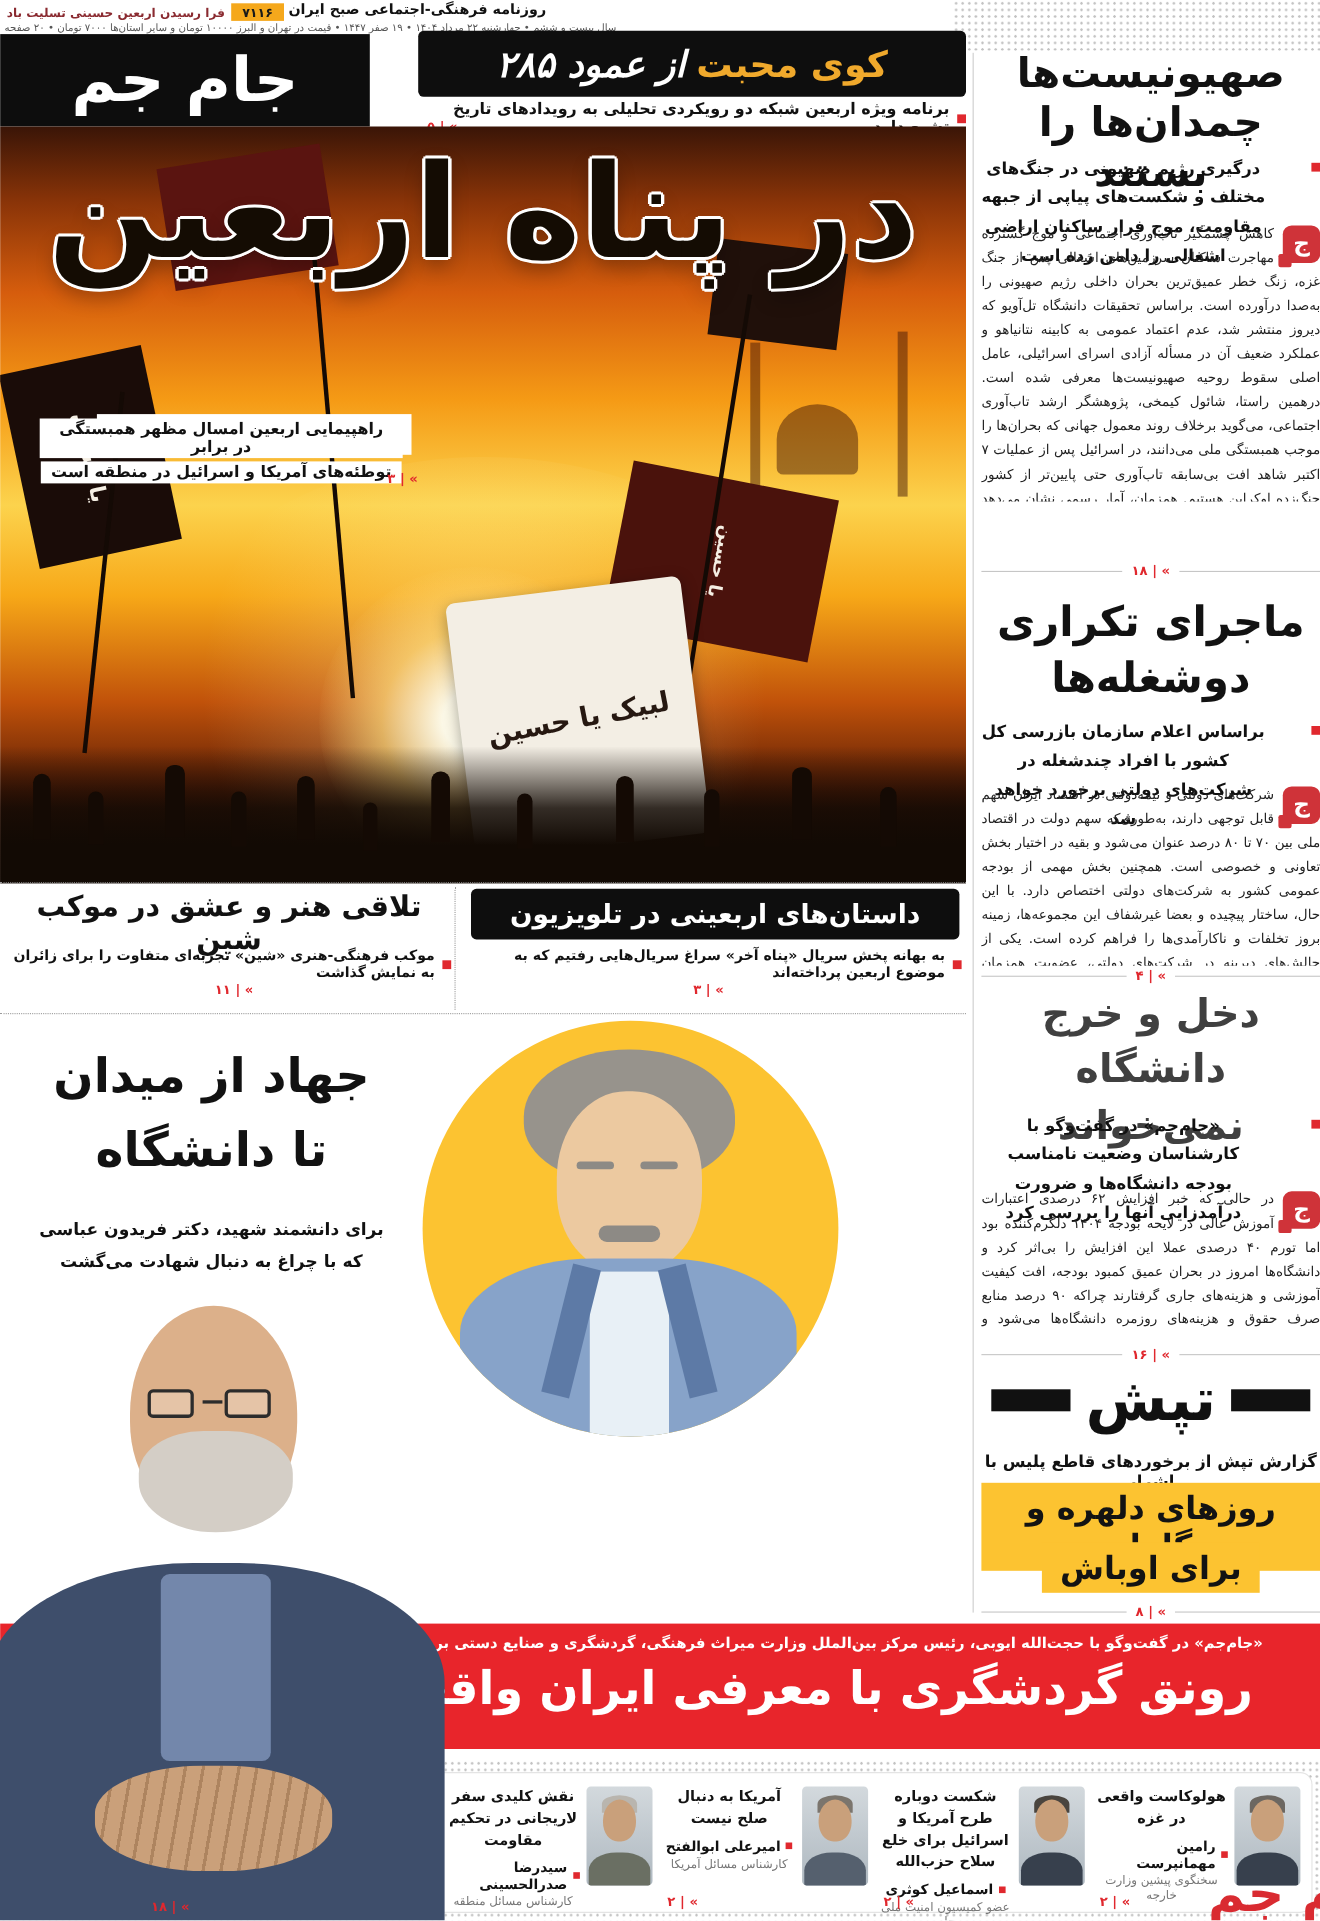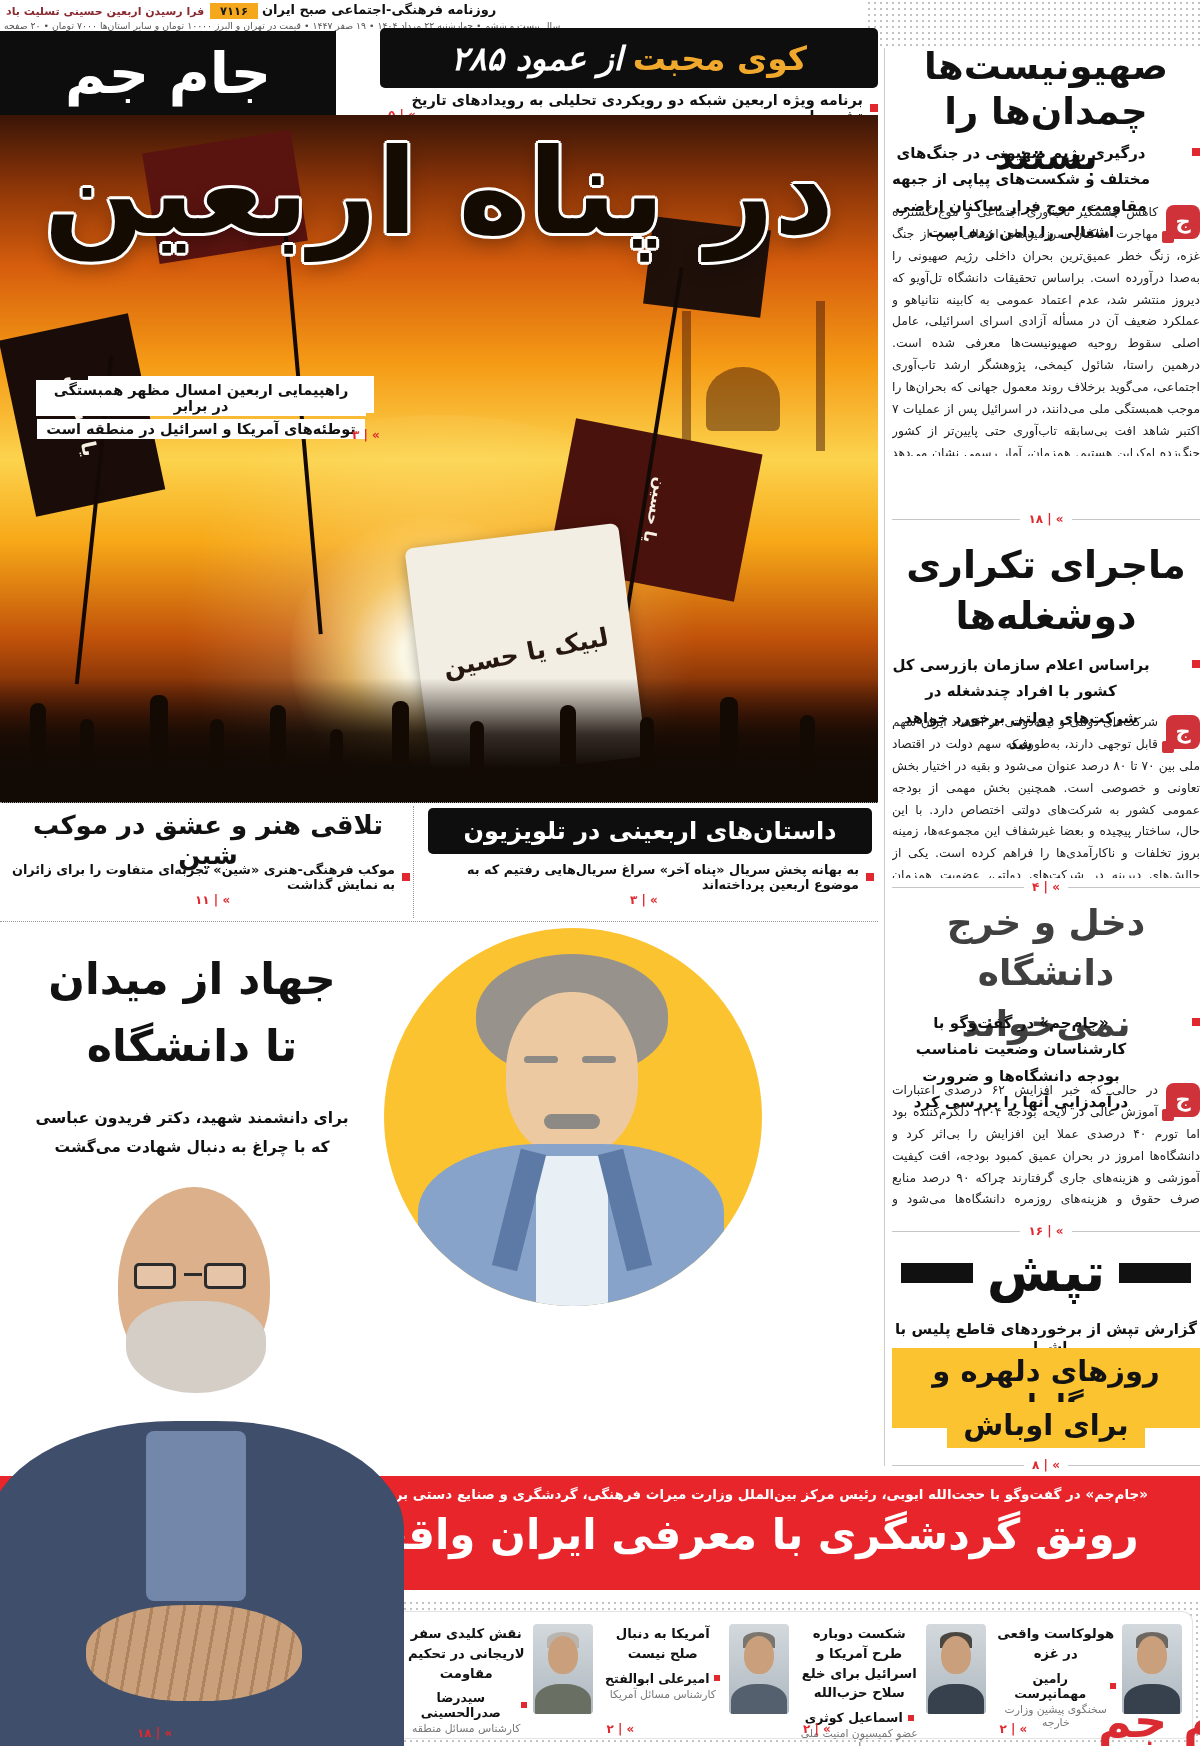--- a/index.html
+++ b/index.html
@@ -110,21 +110,21 @@
   .card{position:absolute;left:8px;top:12px;width:1184px;height:126px;background:#fff;border-radius:10px;box-shadow:0 0 0 1px #e4e4e4;}
   .briefs{position:absolute;right:4px;top:0;width:786px;height:100%;display:flex;}
   .brief{flex:1;position:relative;padding:12px 6px 4px 4px;display:flex;gap:6px;}
   .mini{width:60px;height:90px;border-radius:4px;flex:none;position:relative;overflow:hidden;
         background:linear-gradient(180deg,#d3d9dd,#aeb8c0);}
   .mini .mhead{position:absolute;left:50%;top:12px;transform:translateX(-50%);width:30px;height:38px;background:#c9a07b;border-radius:50% 50% 45% 45%;}
   .mini .mhair{position:absolute;left:50%;top:8px;transform:translateX(-50%);width:32px;height:16px;background:#6c6761;border-radius:50% 50% 0 0;}
   .mini .msuit{position:absolute;left:50%;bottom:-6px;transform:translateX(-50%);width:56px;height:36px;background:#37404d;border-radius:45% 45% 0 0;}
   .btxt{flex:1;text-align:center;}
   .b-title{font-size:13.2px;font-weight:900;color:#131313;line-height:1.5;}
-  .b-name{display:flex;align-items:center;justify-content:center;font-size:12.5px;font-weight:700;color:#111;margin-top:7px;}
+  .b-name{display:flex;align-items:center;justify-content:center;font-size:12.5px;font-weight:700;color:#111;margin-top:7px;text-align:right;}
   .b-name .blt{width:6px;height:6px;margin-left:5px;}
   .b-role{font-size:10.8px;color:#777;margin-top:2px;}
   .b-pref{position:absolute;left:8px;bottom:2px;}
   .watermark{position:absolute;left:1098px;top:94px;color:#d92b31;font-size:46px;font-weight:900;white-space:nowrap;z-index:3;}
 </style>
 </head>
 <body>
 
 <div id="page">
 

